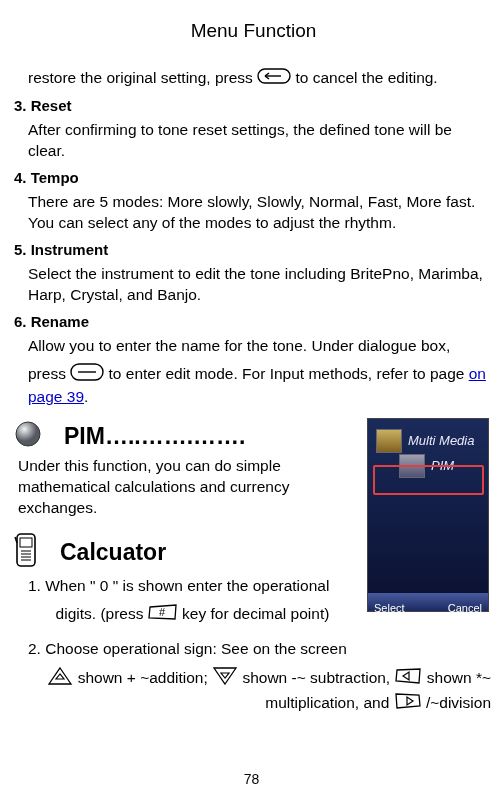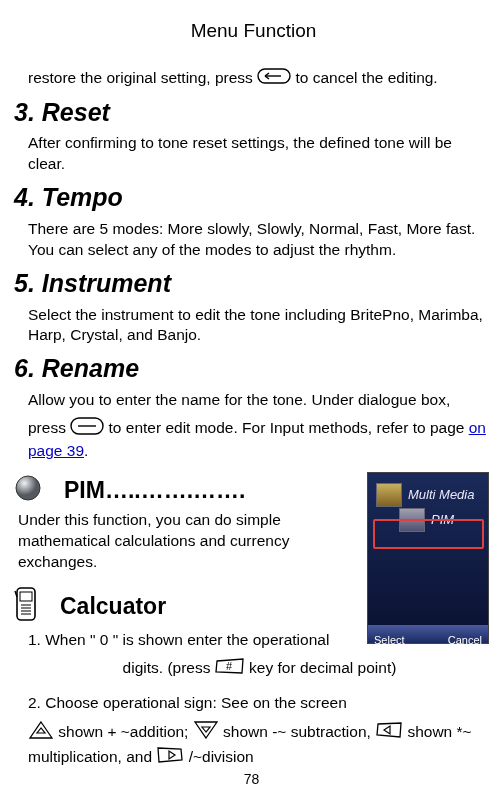--- a/index.html
+++ b/index.html
@@ -19,24 +19,23 @@
     font-size: 19px;
     margin-bottom: 24px;
     padding-right: 2px;
   }
   .para {
     margin-left: 14px;
     margin-right: 4px;
     margin-bottom: 6px;
   }
   h2.section {
-    font-size: 25px;
+    font-size: 15px;
     font-weight: bold;
     margin: 4px 0 4px 0;
-    font-style: italic;
   }
   .link { color: #0000cc; text-decoration: underline; }
   .icon-key {
     display: inline-block;
     vertical-align: middle;
   }
   .feature-row {
     display: flex;
     align-items: center;
     gap: 22px;
@@ -49,21 +48,21 @@
   .pagefoot {
     position: absolute;
     bottom: 14px;
     left: 0; right: 0;
     text-align: center;
     font-size: 14px;
   }
   .phone-shot {
     float: right;
     width: 122px;
-    height: 172px;
+    height: 194px;
     margin: 4px 6px 6px 10px;
     background: linear-gradient(#1a2a5a, #0a1030);
     border: 1px solid #444;
     position: relative;
     font-family: sans-serif;
   }
   .phone-row {
     position: absolute;
     left: 8px; right: 6px;
     height: 28px;
@@ -197,21 +196,21 @@
           <path d="M2 4 L28 2 L27 16 L1 15 Z" fill="#fff" stroke="#000" stroke-width="1.3"></path>
           <text x="11" y="13" font-size="11" font-family="Arial" fill="#000">#</text>
         </svg>
     </span>
     <span> key for decimal point)</span>
   </div>
 </div>
 
 <div class="para" style="margin-left:14px; margin-top:12px;">2. Choose operational sign: See on the screen</div>
 
-<div class="para" style="margin-left:14px; margin-top:4px;">
+<div class="para" style="margin-left:14px; margin-top:4px;text-align:right;">
   <span class="icon-key">
     <svg width="26" height="20" viewBox="0 0 26 20">
         <path d="M13 2 L24 18 L2 18 Z" fill="#fff" stroke="#000" stroke-width="1.3"></path>
         <path d="M13 8 L9 13 L17 13 Z" fill="none" stroke="#000" stroke-width="1.2"></path>
       </svg>
   </span><span> shown + ~addition; </span>
   <span class="icon-key">
     <svg width="26" height="20" viewBox="0 0 26 20">
         <path d="M13 18 L24 2 L2 2 Z" fill="#fff" stroke="#000" stroke-width="1.3"></path>
         <path d="M13 12 L9 7 L17 7 Z" fill="none" stroke="#000" stroke-width="1.2"></path>

